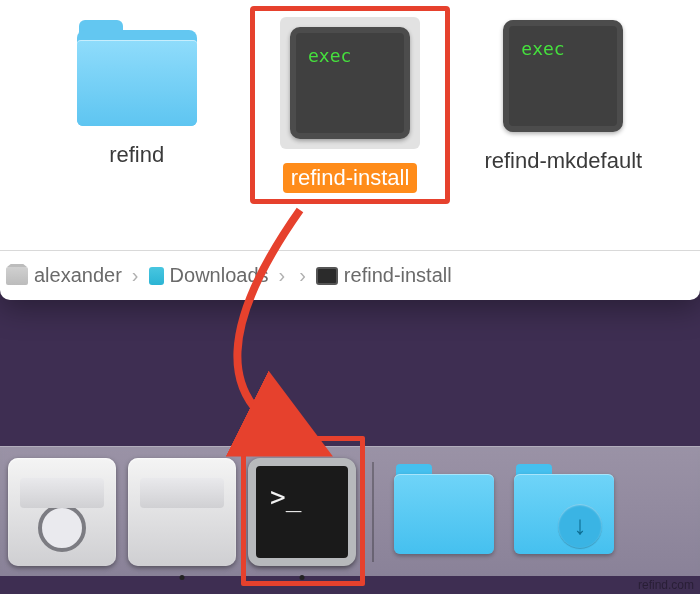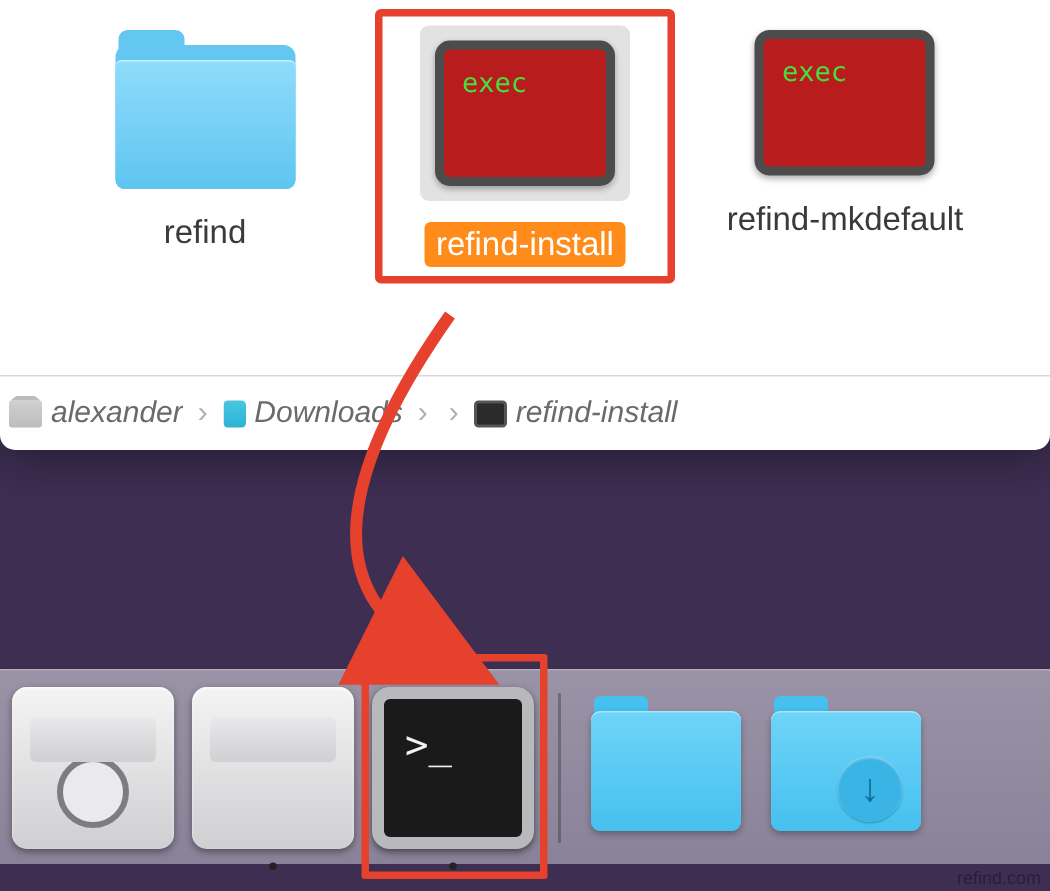--- a/index.html
+++ b/index.html
@@ -58,22 +58,22 @@
   .folder-front {
     position: absolute;
     top: 10px; left: 0;
     width: 120px; height: 86px;
     background: linear-gradient(#8fdcfb, #5ec5f1);
     border-radius: 4px 4px 6px 6px;
     box-shadow: inset 0 1px 0 rgba(255,255,255,0.5);
   }
   .exec-icon {
     width: 120px;
-    height: 97px;
-    background: #b91c1c;
+    height: 112px;
+    background: #404040;
     border: 6px solid #4c4c4c;
     border-radius: 10px;
     position: relative;
     box-shadow: 0 2px 4px rgba(0,0,0,0.3);
   }
   .exec-label {
     position: absolute;
     top: 12px;
     left: 12px;
     font-family: "Menlo", monospace;
@@ -118,21 +118,20 @@
   }
   .pathbar .chev {
     color: #b0b0b0;
     padding: 0 4px;
   }
   .pathbar .seg {
     display: flex;
     align-items: center;
     gap: 6px;
     white-space: nowrap;
-    font-style: italic;
   }
   .pathbar .seg.trunc { max-width: 120px; overflow: hidden; }
   .mini-icon {
     display: inline-block;
     width: 22px;
     height: 18px;
     border-radius: 3px;
   }
   .mini-home { background: linear-gradient(#d0d0d0,#bcbcbc); border-radius: 2px; position: relative; }
   .mini-home::before { content: ""; position: absolute; top: -8px; left: 1px; border-left: 10px solid transparent; border-right: 10px solid transparent; border-bottom: 8px solid #bcbcbc; }

